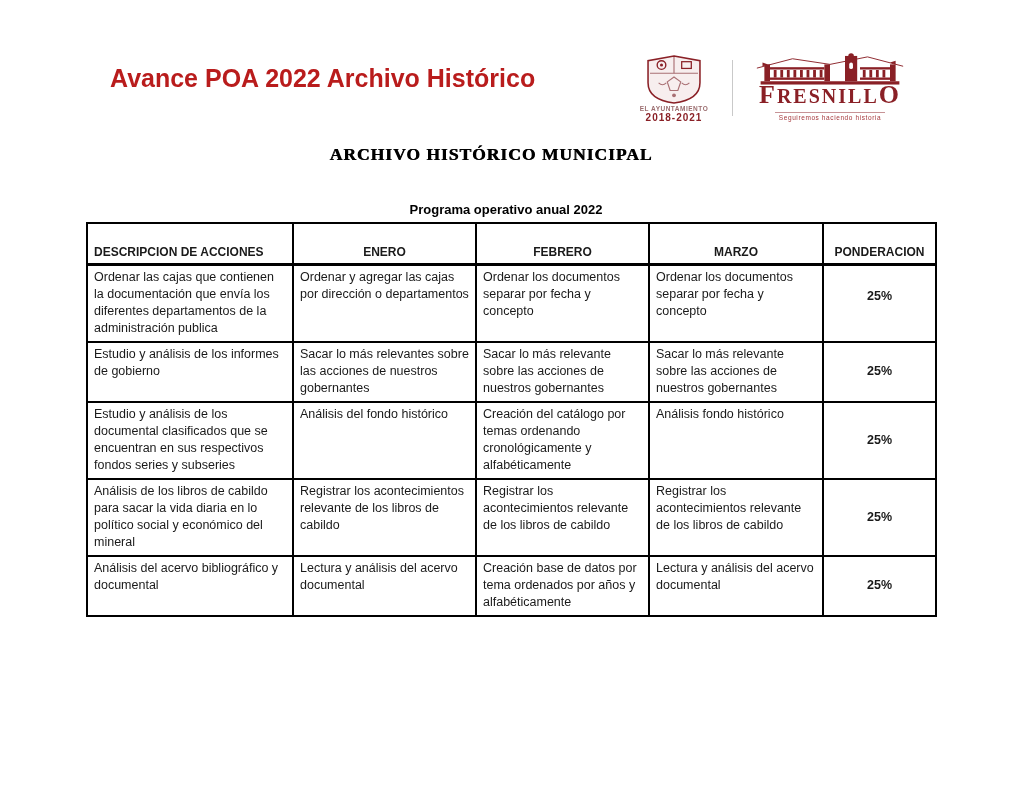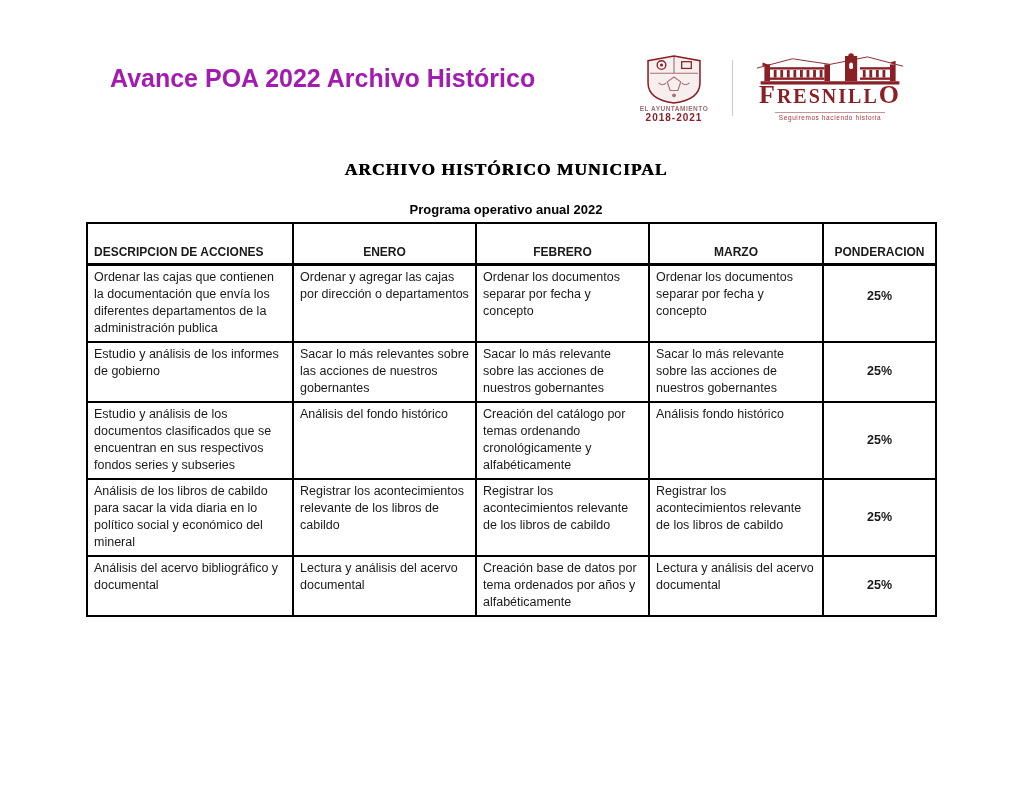--- a/index.html
+++ b/index.html
@@ -4,21 +4,21 @@
 <style>
   html,body{margin:0;padding:0;}
   body{
     width:1024px;height:791px;position:relative;background:#ffffff;
     font-family:"Liberation Sans",sans-serif;color:#1a1a1a;overflow:hidden;
   }
 
   
   .page-title{
     position:absolute;left:110px;top:64px;margin:0;
-    font-size:25px;font-weight:bold;color:#a21caf;letter-spacing:0;
+    font-size:25px;font-weight:bold;color:#b91c1c;letter-spacing:0;
   }
   .logo-group{
     position:absolute;left:622px;top:48px;width:300px;height:80px;
     display:flex;align-items:center;
   }
   .crest{width:104px;text-align:center;}
   .crest svg{display:block;margin:0 auto;}
   .crest-caption{font-size:6.5px;letter-spacing:.5px;color:#9b6d6f;font-weight:bold;margin-top:1px;}
   .crest-years{font-size:10px;font-weight:bold;color:#8a2026;letter-spacing:1px;}
   .logo-divider{width:1px;height:56px;background:#c9c9c9;margin:0 12px 0 6px;}
@@ -29,21 +29,21 @@
     font-size:20px;line-height:20px;letter-spacing:2px;margin-top:-2px;
   }
   .fres-wordmark .big{font-size:26px;}
   .fres-tagline{
     font-size:6.5px;letter-spacing:.6px;color:#a5383c;margin-top:0px;
     border-top:1px solid #c79396;display:inline-block;padding:1px 4px 0 4px;
   }
 
   
   .doc-heading{
-    position:absolute;top:143px;left:0;width:980px;margin:16px;text-align:center;
+    position:absolute;top:143px;left:0;width:980px;margin:1px;text-align:center;
     font-family:"Liberation Serif",serif;font-size:17.5px;font-weight:bold;
     letter-spacing:1px;color:#000;
     text-shadow:.6px 0 0 #000;
   }
   .doc-subheading{
     position:absolute;top:186px;left:0;width:980px;margin:16px;text-align:center;
     font-size:13px;font-weight:bold;color:#000;
   }
 
   
@@ -162,21 +162,21 @@
           <td class="ponderacion">25%</td>
         </tr>
         <tr>
           <td>Estudio y análisis de los informes de gobierno</td>
           <td>Sacar lo más relevantes sobre las acciones de nuestros gobernantes</td>
           <td>Sacar lo más relevante sobre las acciones de nuestros gobernantes</td>
           <td>Sacar lo más relevante sobre las acciones de nuestros gobernantes</td>
           <td class="ponderacion">25%</td>
         </tr>
         <tr>
-          <td>Estudio y análisis de los documentos clasificados que se encuentran en sus respectivos fondos series y subseries</td>
+          <td>Estudio y análisis de los documental clasificados que se encuentran en sus respectivos fondos series y subseries</td>
           <td>Análisis del fondo histórico</td>
           <td>Creación del catálogo por temas ordenando cronológicamente y alfabéticamente</td>
           <td>Análisis fondo histórico</td>
           <td class="ponderacion">25%</td>
         </tr>
         <tr>
           <td>Análisis de los libros de cabildo para sacar la vida diaria en lo político social y económico del mineral</td>
           <td>Registrar los acontecimientos relevante de los libros de cabildo</td>
           <td>Registrar los acontecimientos relevante de los libros de cabildo</td>
           <td>Registrar los acontecimientos relevante de los libros de cabildo</td>

